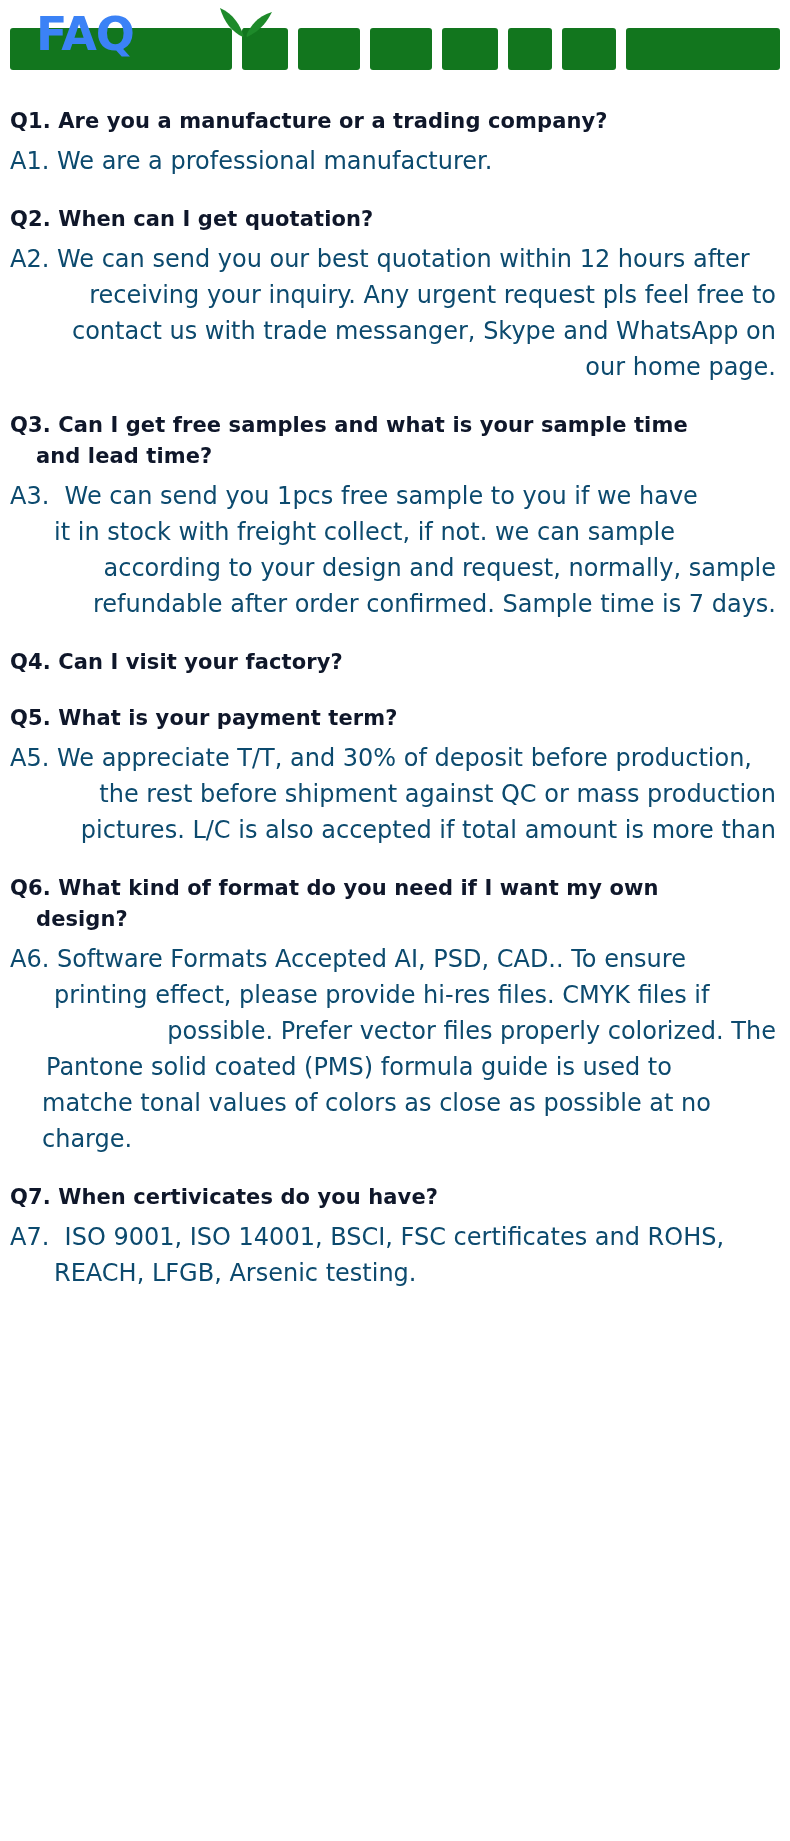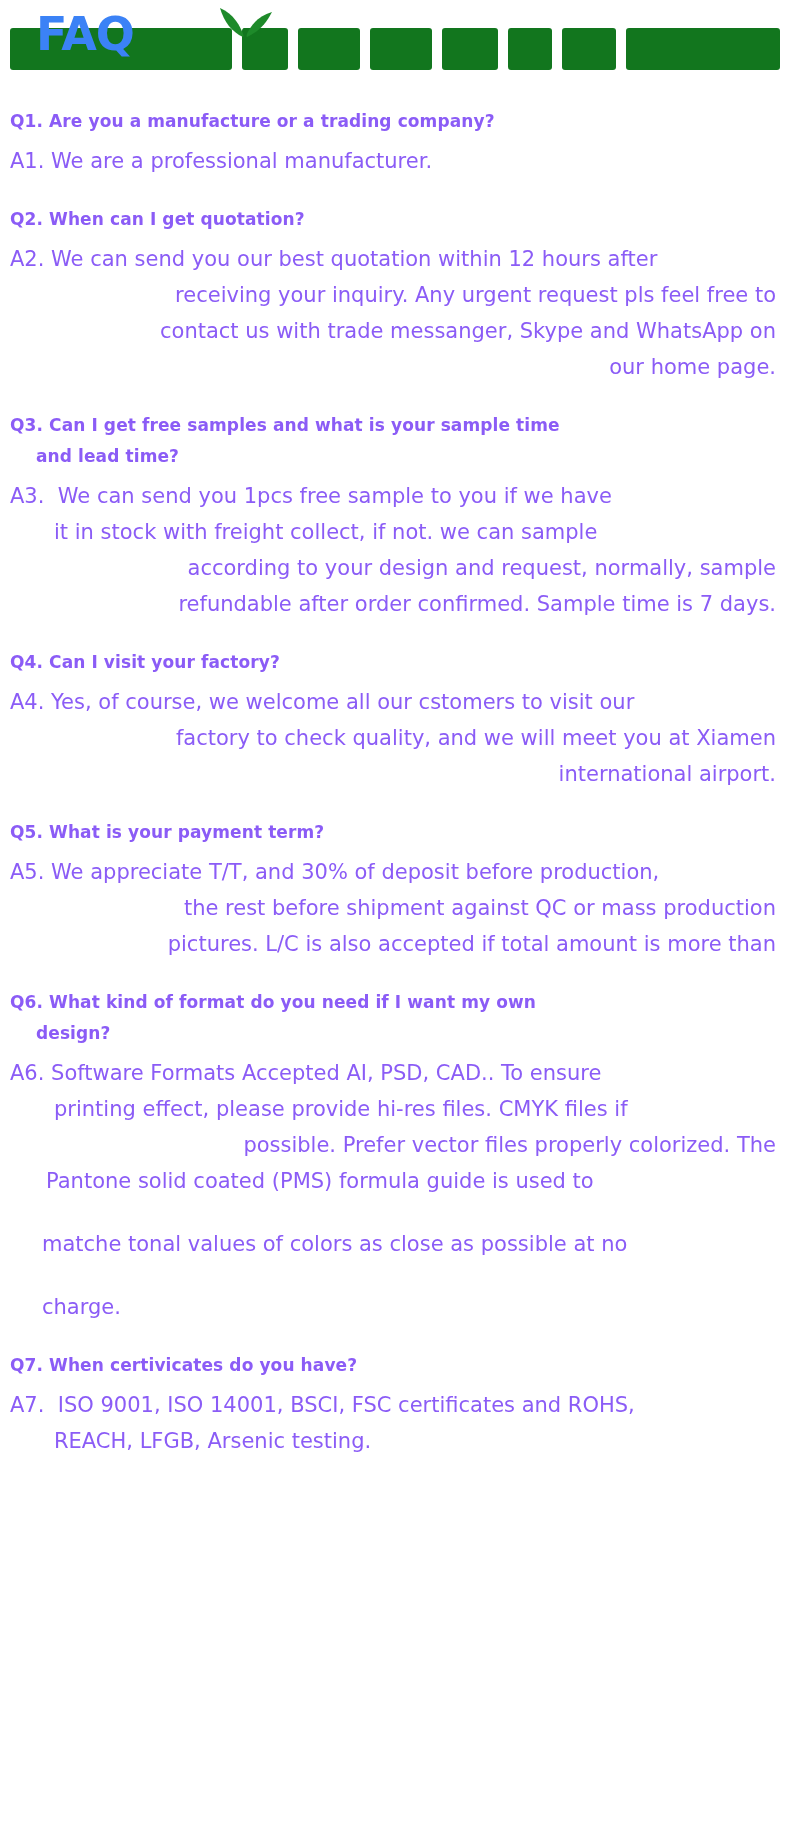--- a/index.html
+++ b/index.html
@@ -55,45 +55,45 @@
 
   
   .content {
     padding: 26px 14px 10px 10px;
   }
   .qa-block {
     margin-bottom: 25px;
   }
   .question {
     font-weight: bold;
-    font-size: 17px;
+    font-size: 21px;
     line-height: 31px;
-    color: #8b5cf6;
+    color: #0f172a;
     margin: 0 0 6px 0;
     letter-spacing: 0.1px;
   }
   .question .cont {
     display: block;
     padding-left: 26px;
   }
   .answer {
-    font-size: 21px;
+    font-size: 24px;
     line-height: 36px;
-    color: #8b5cf6;
+    color: #0c4a6e;
     margin: 0;
     text-align: left;
   }
   .answer .line {
     display: block;
     white-space: pre;
   }
   .answer .line.i1 { padding-left: 40px; text-align: right; }
   .answer .line.i2 { padding-left: 44px; }
   .answer .line.i3 { padding-left: 36px; }
-  .answer .line.i4 { padding-left: 32px; margin-top: 27px; }
+  .answer .line.i4 { padding-left: 32px; }
 </style>
 </head>
 <body>
 
 <div class="page">
 
   <div class="header">
     <div class="bamboo">
       <div class="seg" style="left:0px;width:222px;"></div>
       <div class="seg" style="left:232px;width:46px;"></div>
@@ -145,25 +145,20 @@
         <span class="line i2">it in stock with freight collect, if not. we can sample</span>
         <span class="line i1">according to your design and request, normally, sample</span>
         <span class="line i1">refundable after order confirmed. Sample time is 7 days.</span>
       </div>
     </div>
 
     <div class="qa-block">
       <div class="question">
         <span>Q4. Can I visit your factory?</span>
       </div>
-      <div class="answer">
-        <span class="line">A4. Yes, of course, we welcome all our cstomers to visit our</span>
-        <span class="line i1">factory to check quality, and we will meet you at Xiamen</span>
-        <span class="line i1">international airport.</span>
-      </div>
     </div>
 
     <div class="qa-block">
       <div class="question">
         <span>Q5. What is your payment term?</span>
       </div>
       <div class="answer">
         <span class="line">A5. We appreciate T/T, and 30% of deposit before production,</span>
         <span class="line i1">the rest before shipment against QC or mass production</span>
         <span class="line i1">pictures. L/C is also accepted if total amount is more than</span>

